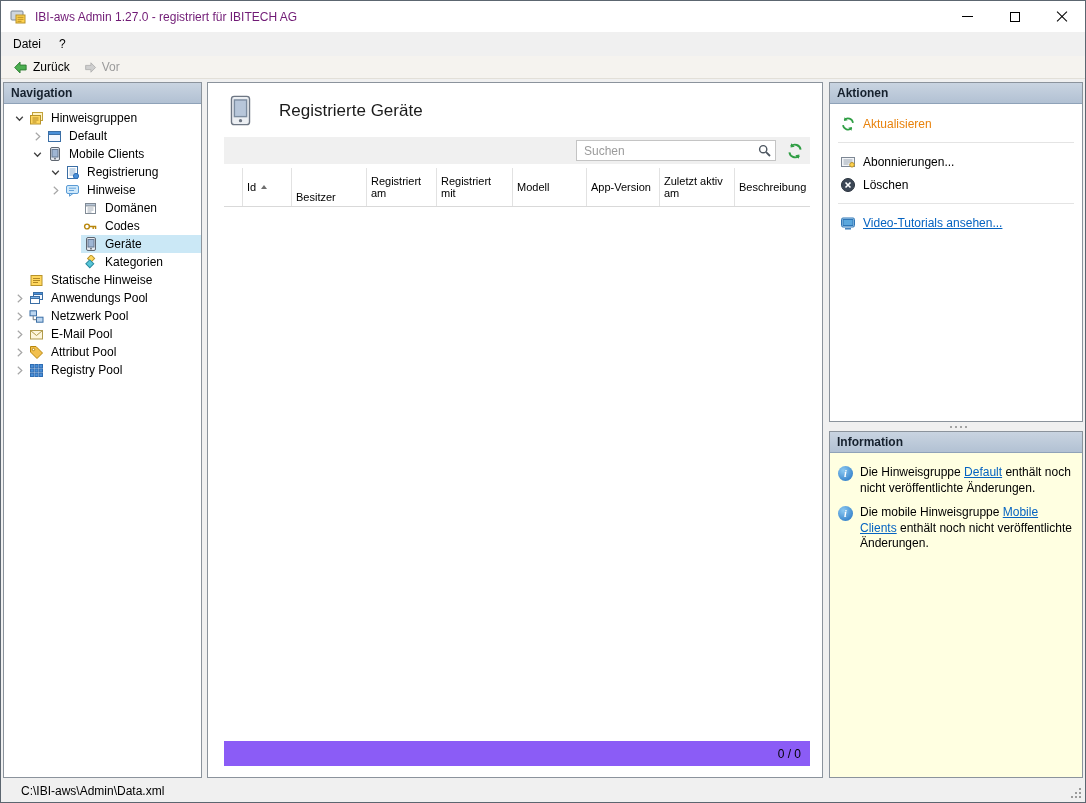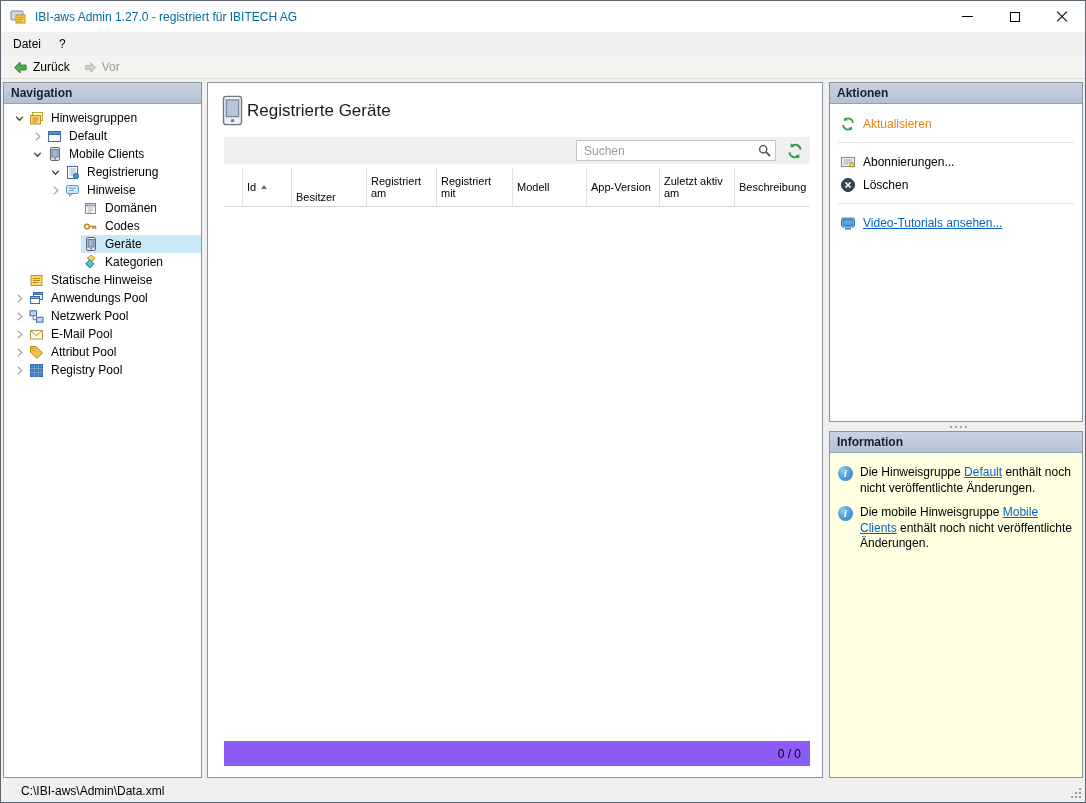--- a/index.html
+++ b/index.html
@@ -4,21 +4,21 @@
 <style>
   * { margin:0; padding:0; box-sizing:border-box; }
   html,body { width:1086px; height:803px; }
   body { font-family:"Liberation Sans", sans-serif; font-size:12px; color:#000; background:#f0f0f0; position:relative; overflow:hidden; }
 
   .window { position:absolute; inset:0; display:flex; flex-direction:column; border:1px solid #5c6670; background:#f0f0f0; }
 
   
   .titlebar { height:31px; flex:0 0 auto; background:#fff; display:flex; align-items:center; }
   .app-icon { width:17px; height:17px; margin:0 8px 0 9px; display:inline-flex; }
-  .title { font-size:12px; color:#0369a1; }
+  .title { font-size:12px; color:#701a75; }
   .win-controls { margin-left:auto; display:flex; height:100%; }
   .win-btn { width:47px; display:flex; align-items:center; justify-content:center; }
   .glyph-min { width:11px; height:1px; background:#000; display:block; }
   .glyph-max { width:10px; height:10px; border:1px solid #000; display:block; }
   .glyph-close { width:12px; height:12px; position:relative; display:block; }
   .glyph-close::before, .glyph-close::after { content:""; position:absolute; left:-1px; top:5px; width:14px; height:1px; background:#000; }
   .glyph-close::before { transform:rotate(45deg); }
   .glyph-close::after  { transform:rotate(-45deg); }
 
   
@@ -39,21 +39,21 @@
   .tree-row { height:18px; display:flex; align-items:center; cursor:default; }
   .lvl0 { padding-left:7px; } .lvl1 { padding-left:25px; } .lvl2 { padding-left:43px; } .lvl3 { padding-left:61px; }
   .chev { width:16px; height:16px; flex:0 0 auto; display:flex; align-items:center; justify-content:center; }
   .row-body { display:flex; align-items:center; flex:1; height:100%; min-width:0; }
   .selected .row-body { background:#cbe8f6; }
   .ticon { width:17px; height:16px; flex:0 0 auto; display:flex; align-items:center; justify-content:center; margin:0 3px 0 1px; }
   .tlabel { padding:0 3px; white-space:nowrap; overflow:hidden; }
 
   
   .main-panel { position:absolute; left:206px; top:3px; bottom:2px; width:616px; }
-  .main-header { display:flex; align-items:center; gap:2px; padding:12px 0 11px 12px; flex:0 0 auto; }
+  .main-header { display:flex; align-items:center; gap:26px; padding:12px 0 11px 20px; flex:0 0 auto; }
   .main-title { font-size:17px; color:#1b1b1b; }
   .main-body { flex:1; display:flex; flex-direction:column; margin:0 12px 11px 16px; min-height:0; }
   .search-row { height:27px; flex:0 0 auto; background:#f0f0f0; display:flex; align-items:center; justify-content:flex-end; gap:9px; padding-right:5px; }
   .searchbox { width:200px; height:21px; background:#fff; border:1px solid #c4c4c4; display:flex; align-items:center; }
   .searchbox input { flex:1; min-width:0; border:none; outline:none; height:100%; padding:0 4px 0 7px; font:inherit; font-size:12px; color:#a16207; background:transparent; }
   .searchbox input::placeholder { color:#9b9b9b; }
   .mag { width:22px; flex:0 0 auto; display:flex; align-items:center; justify-content:center; cursor:pointer; }
   .refresh-btn { width:20px; height:20px; display:flex; align-items:center; justify-content:center; cursor:pointer; }
   .table-header { display:flex; flex:0 0 auto; margin-top:4px; border-bottom:1px solid #d9d9d9; background:#fff; }
   .th { font-size:11px; padding:3px 4px; display:flex; align-items:center; border-right:1px solid #e2e2e2; min-height:38px; overflow:hidden; }

